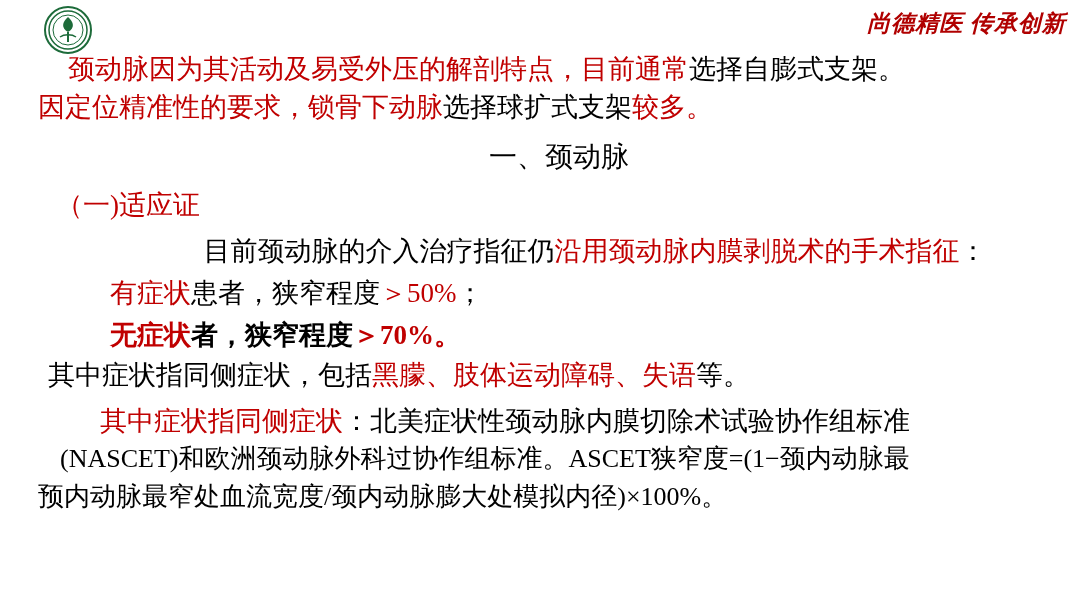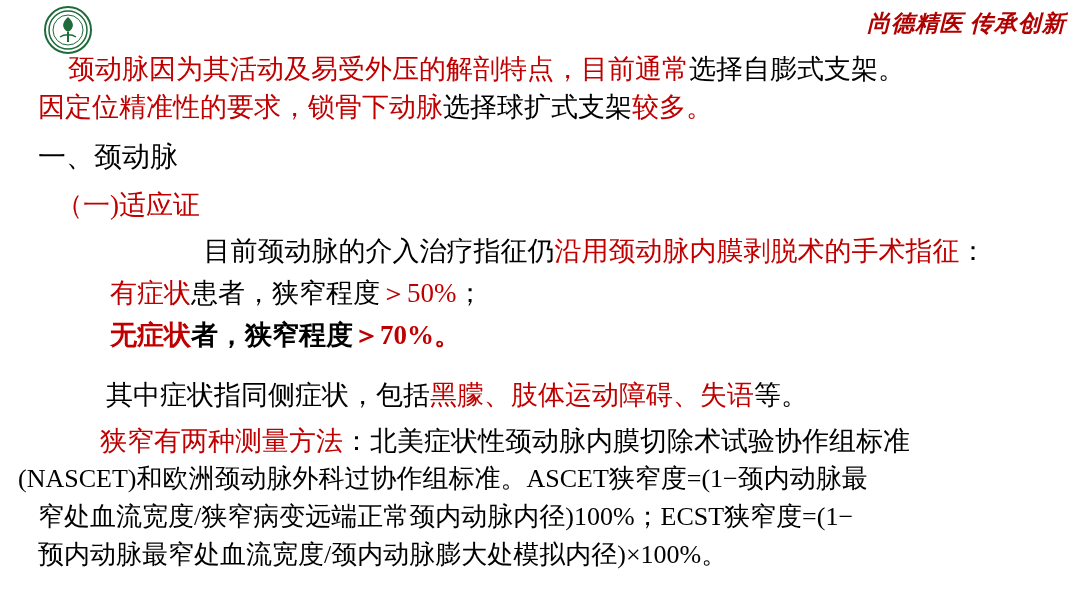--- a/index.html
+++ b/index.html
@@ -65,28 +65,28 @@
   .line {
     font-size: 27px;
     line-height: 38px;
     color: #000000;
     white-space: nowrap;
   }
   .red { color: #c00000; }
   .black { color: #000000; }
   .p1 { padding-left: 68px; margin-top: 4px; }
   .p1b { padding-left: 38px; }
-  .p2 { padding-left: 38px; margin-top: 12px; font-size: 28px; }
+  .p2 { padding-left: 38px; margin-top: 12px; font-size: 28px; text-align: center; }
   .p3 { padding-left: 56px; margin-top: 10px; font-size: 27px; }
   .p4 { padding-left: 110px; margin-top: 8px; text-align: center; }
   .p5 { padding-left: 110px; margin-top: 4px; }
   .p6 { padding-left: 110px; margin-top: 4px; font-weight: bold; }
-  .p7 { padding-left: 106px; margin-top: 22px; }
+  .p7 { padding-left: 48px; margin-top: 2px; }
   .p8 { padding-left: 100px; margin-top: 8px; }
-  .p9 { padding-left: 18px; }
+  .p9 { padding-left: 60px; }
   .p10 { padding-left: 38px; }
   .p11 { padding-left: 38px; }
   .small-ascii {
     font-size: 26px;
   }
 </style>
 </head>
 <body>
 
 <div class="slide">
@@ -132,29 +132,26 @@
 
     <div class="line p6">
       <span class="red">无症状</span><span class="black">者，狭窄程度</span><span class="red">＞70%。</span>
     </div>
 
     <div class="line p7">
       <span class="black">其中症状指同侧症状，包括</span><span class="red">黑朦、肢体运动障碍、失语</span><span class="black">等。</span>
     </div>
 
     <div class="line p8">
-      <span class="red">狭窄有两种测量方法</span><span class="black">：北美症状性颈动脉内膜切除术试验协作组标准</span>
+      <span class="red">其中症状指同侧症状</span><span class="black">：北美症状性颈动脉内膜切除术试验协作组标准</span>
     </div>
 
     <div class="line p9 small-ascii">
       <span class="black">(NASCET)和欧洲颈动脉外科过协作组标准。ASCET狭窄度=(1−颈内动脉最</span>
     </div>
 
-    <div class="line p10 small-ascii">
-      <span class="black">窄处血流宽度/狭窄病变远端正常颈内动脉内径)100%；ECST狭窄度=(1−</span>
-    </div>
 
     <div class="line p11 small-ascii">
       <span class="black">预内动脉最窄处血流宽度/颈内动脉膨大处模拟内径)×100%。</span>
     </div>
 
   </div>
 </div>
 
 </body></html>

